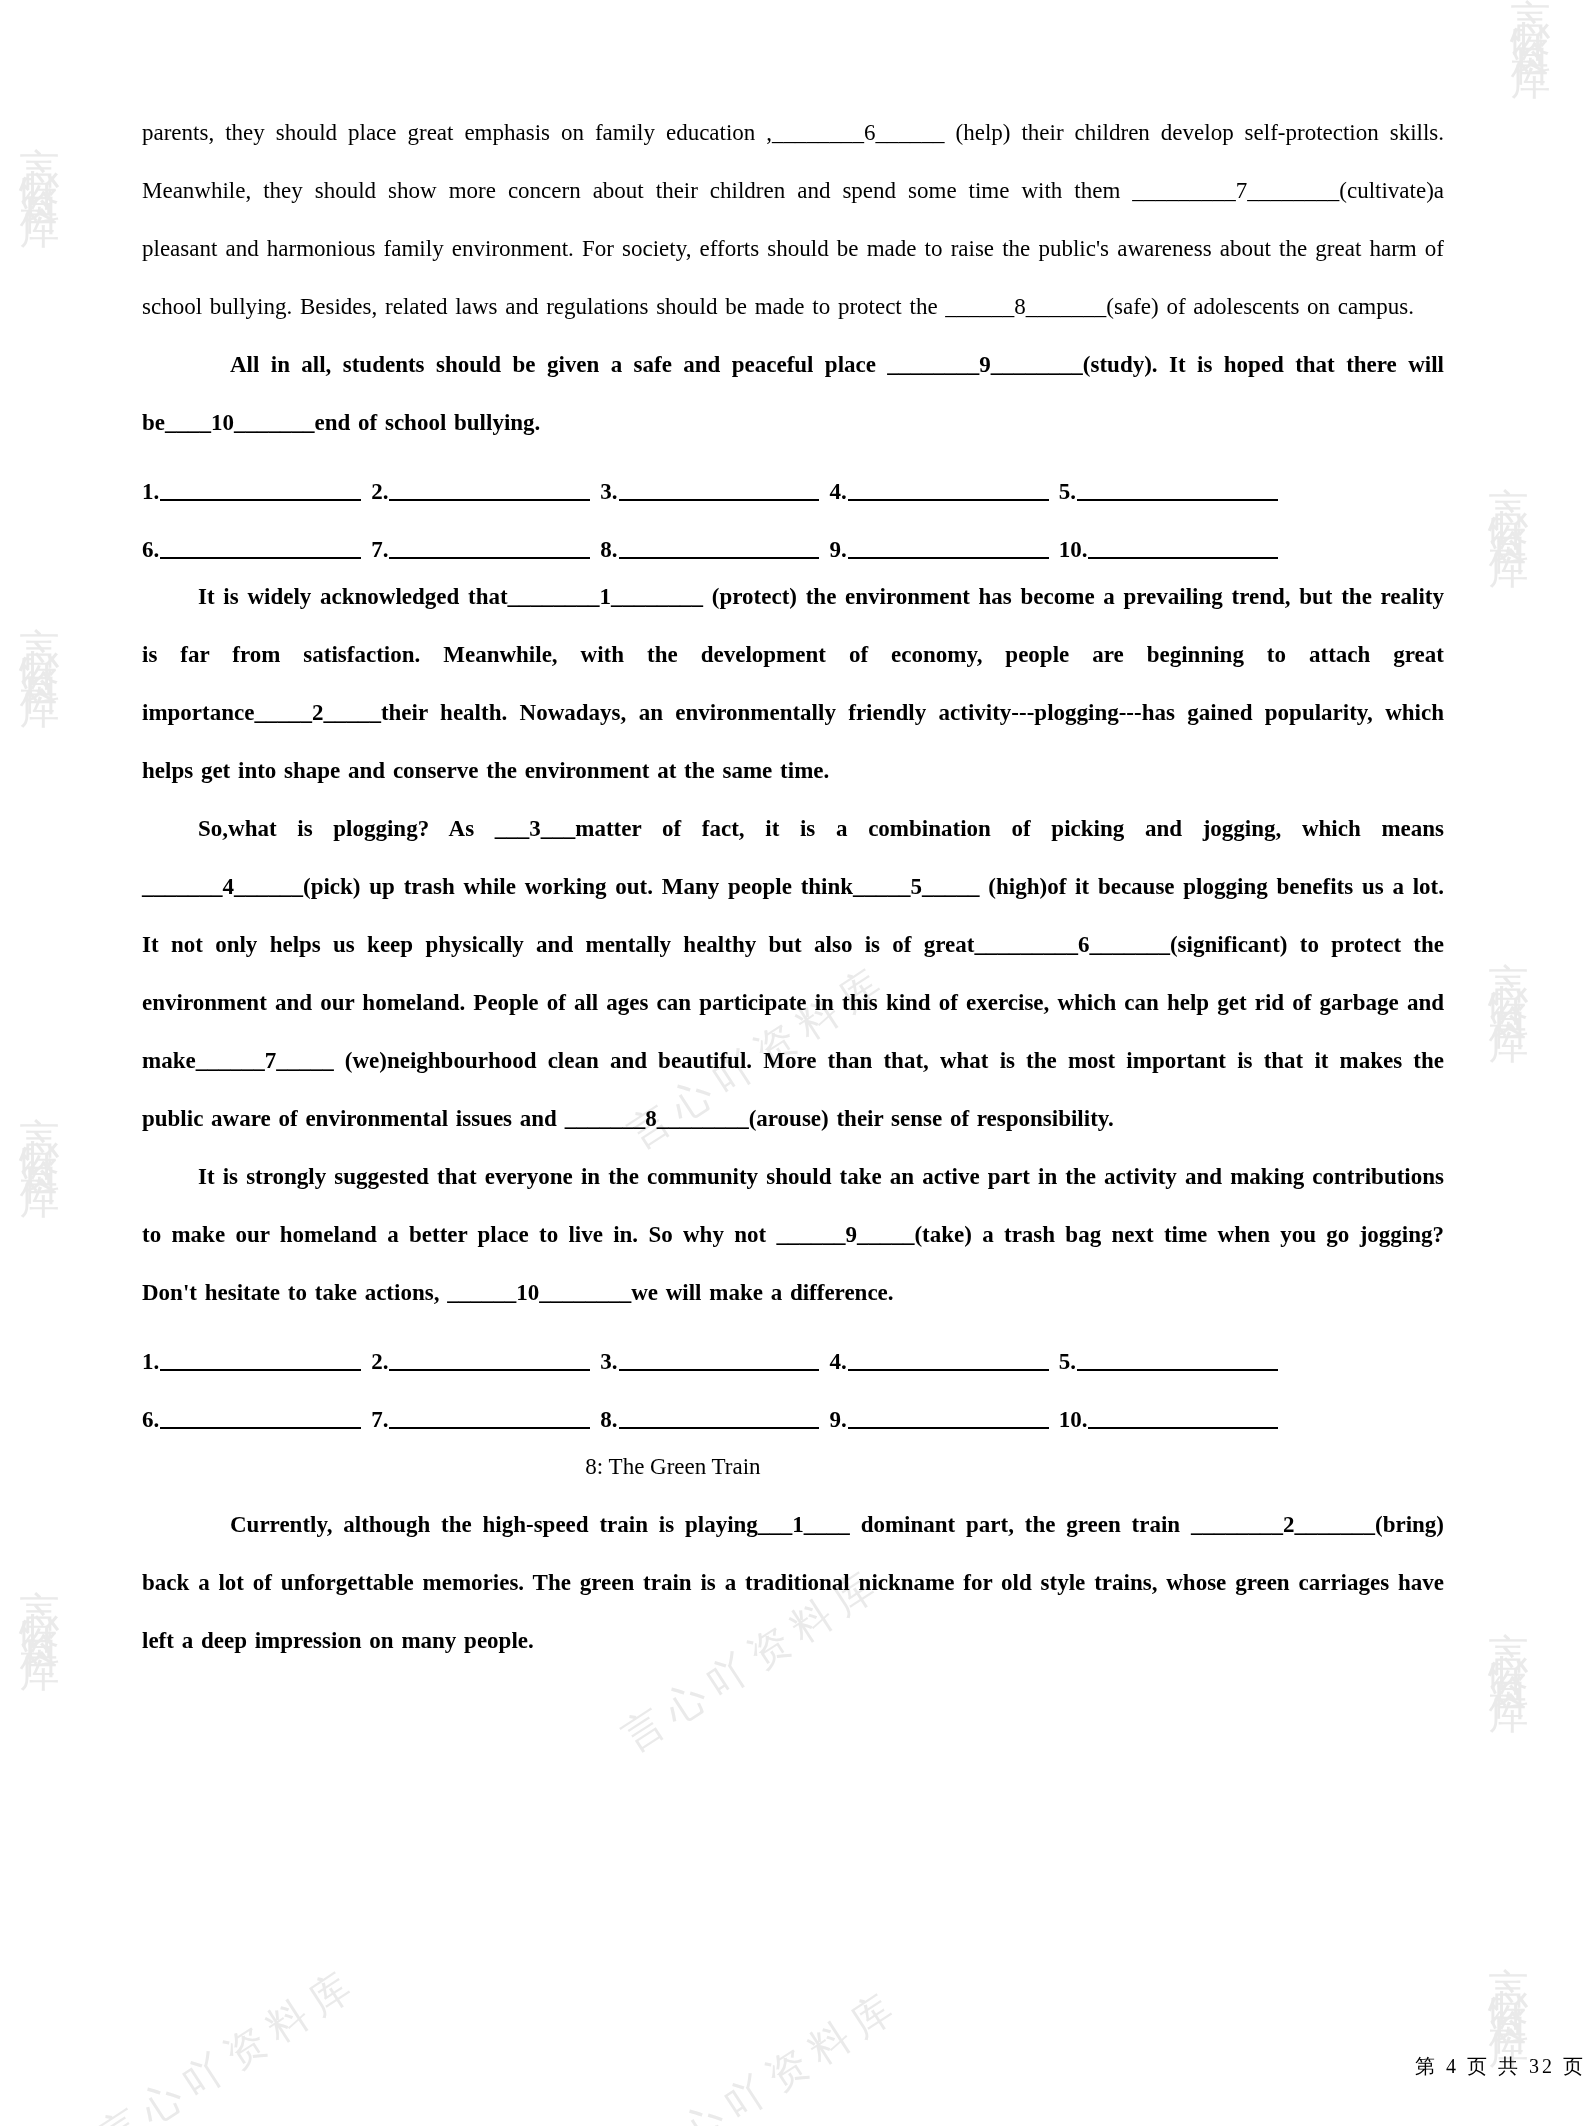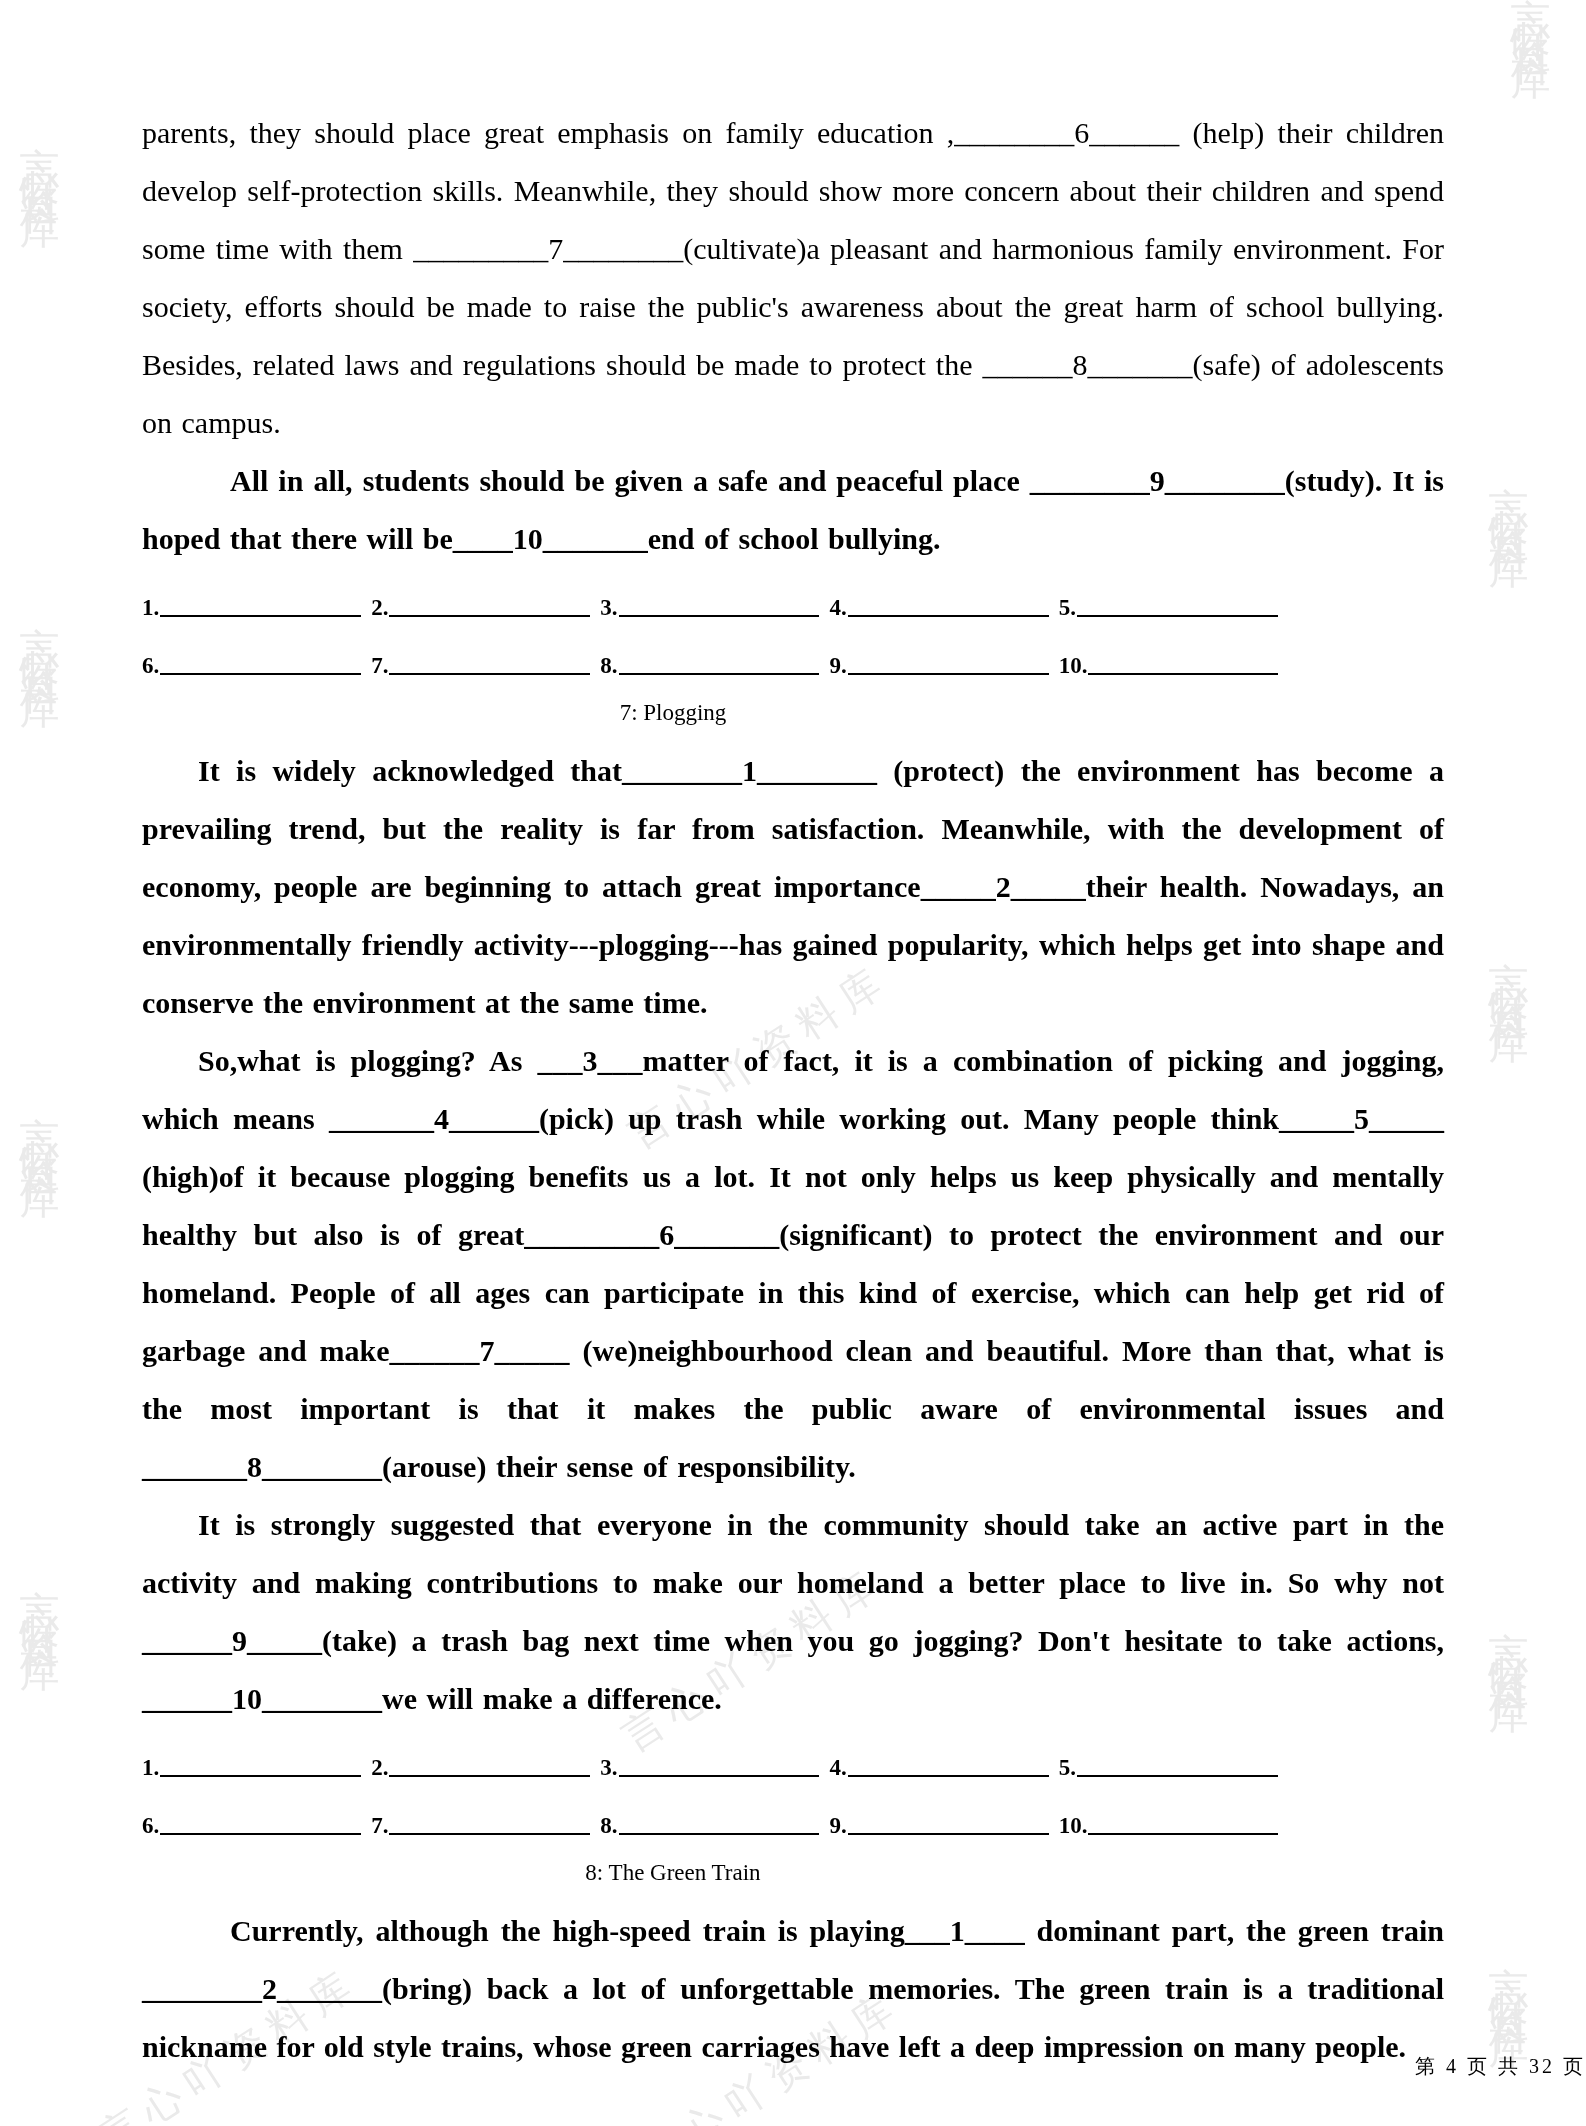--- a/index.html
+++ b/index.html
@@ -20,21 +20,21 @@
     margin:0 0 26px 0;
     text-align:center;
     color:#e60000;
     font-size:38px;
     font-weight:700;
     letter-spacing:1px;
     line-height:1.3;
   }
   .para{
     margin:0;
-    font-size:30px;
+    font-size:23px;
     line-height:58px;
     text-align:justify;
     word-spacing:2px;
   }
   .indent-sm{text-indent:56px;font-weight:bold;}
   .indent-lg{text-indent:88px;font-weight:bold;}
   .section-title{
     margin:0;
     font-size:23px;
     line-height:58px;
@@ -138,21 +138,20 @@
       <span class="ans-item">
           <span class="ans-num">9.</span>
           <span class="ans-blank"></span>
         </span>
       <span class="ans-item">
           <span class="ans-num">10.</span>
           <span class="ans-blank"></span>
         </span>
     </div>
 
-    <h2 class="section-title">7: Plogging</h2>
 
     <p class="para indent-sm">It is widely acknowledged that________1________ (protect) the environment has become a prevailing trend, but the reality is far from satisfaction. Meanwhile, with the development of economy, people are beginning to attach great importance_____2_____their health. Nowadays, an environmentally friendly activity---plogging---has gained popularity, which helps get into shape and conserve the environment at the same time.</p>
     <p class="para indent-sm">So,what is plogging? As ___3___matter of fact, it is a combination of picking and jogging, which means _______4______(pick) up trash while working out. Many people think_____5_____ (high)of it because plogging benefits us a lot. It not only helps us keep physically and mentally healthy but also is of great_________6_______(significant) to protect the environment and our homeland. People of all ages can participate in this kind of exercise, which can help get rid of garbage and make______7_____ (we)neighbourhood clean and beautiful. More than that, what is the most important is that it makes the public aware of environmental issues and _______8________(arouse) their sense of responsibility.</p>
     <p class="para indent-sm">It is strongly suggested that everyone in the community should take an active part in the activity and making contributions to make our homeland a better place to live in. So why not ______9_____(take) a trash bag next time when you go jogging? Don't hesitate to take actions, ______10________we will make a difference.</p>
 
     <div class="answer-row">
       <span class="ans-item">
           <span class="ans-num">1.</span>
           <span class="ans-blank"></span>
         </span>

